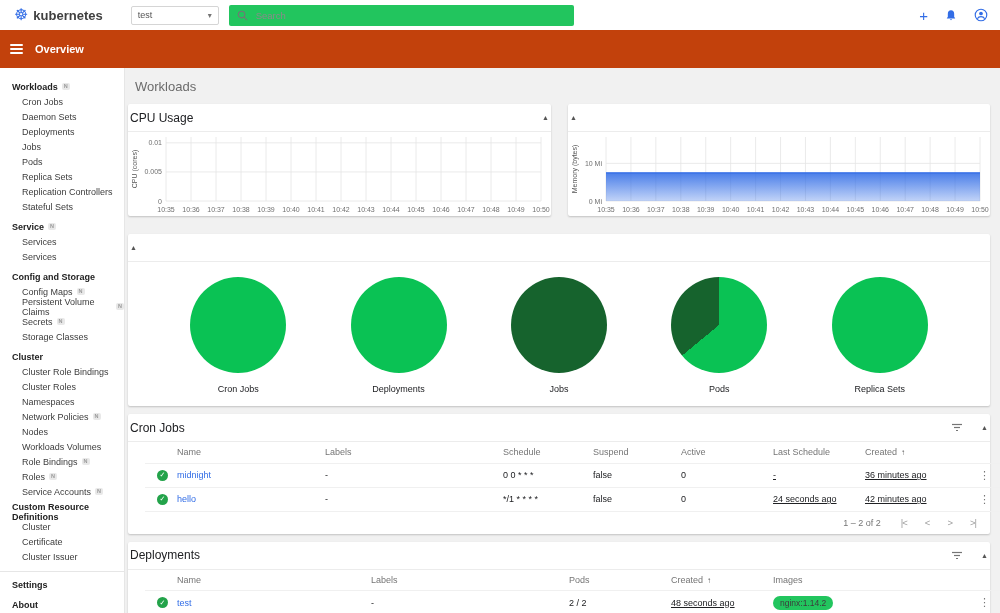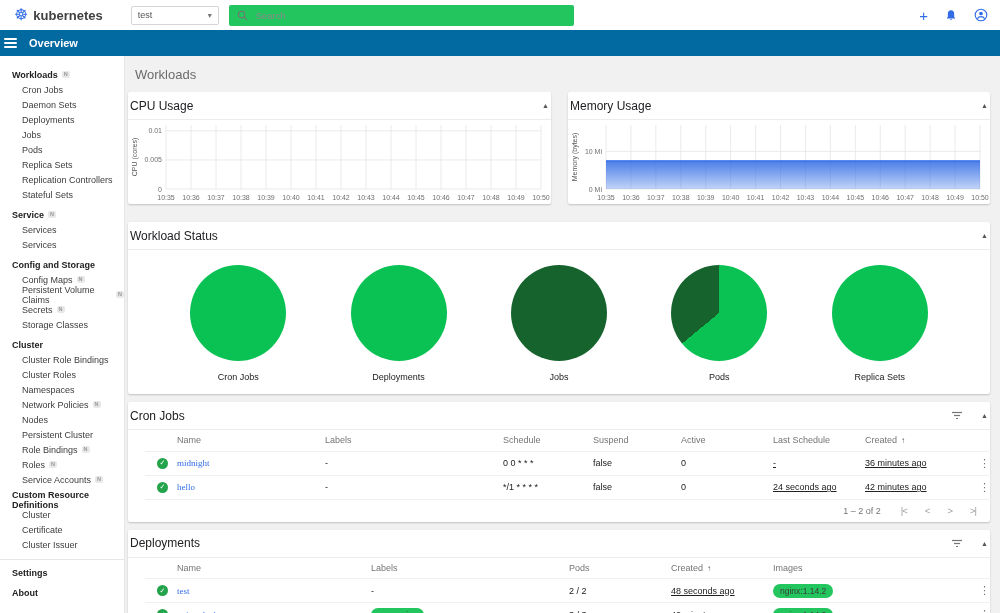--- a/index.html
+++ b/index.html
@@ -17,21 +17,21 @@
   .search-box { margin-left:10px; width:345px; height:21px; background:#22c55e; border-radius:2px;
     display:flex; align-items:center; padding:0 8px; }
   .search-box input { border:none; background:transparent; outline:none; font-size:9.5px; color:#333;
     margin-left:8px; width:280px; font-family:inherit; }
   .search-box input::placeholder { color:#8a8a8a; }
   .topbar-actions { margin-left:auto; display:flex; align-items:center; gap:17px; }
   .tb-icon { color:#326de6; cursor:pointer; display:flex; align-items:center; }
   .plus-icon { font-size:15px; font-weight:400; line-height:1; }
 
   
-  .appbar { height:26px; background:#0369a1; display:flex; align-items:center; padding:0 4px; }
+  .appbar { height:38px; background:#c2410c; display:flex; align-items:center; padding:0 10px; }
   .hamburger { width:13px; cursor:pointer; }
   .hamburger span { display:block; height:1.6px; background:#fff; margin:2.2px 0; border-radius:1px; }
   .appbar-title { color:#fff; font-size:11px; font-weight:bold; margin-left:12px; }
 
   
   .layout { display:flex; height:595px; }
   .sidebar { width:125px; background:#fff; border-right:1px solid #e6e6e6; padding-top:6px; overflow:hidden; flex:none; }
   .main { flex:1; background:#f1f1f1; padding:0 10px 0 3px; overflow:hidden; }
 
   
@@ -60,21 +60,21 @@
   .pie-chart { width:96px; height:96px; border-radius:50%; }
   .pie-label { margin-top:11px; font-size:9px; color:#202124; }
 
   .table-card { margin-top:8px; }
   table.tbl { width:100%; border-collapse:collapse; table-layout:fixed; font-size:9px;margin-left:17px; }
   .tbl thead th { color:#757575; font-weight:400; text-align:left; height:21px;
     border-bottom:1px solid #f0f0f0; padding:0; }
   .tbl tbody td { height:24px; border-bottom:1px solid #f0f0f0; padding:0; color:#202124; }
   .check-icon { width:11px; height:11px; border-radius:50%; background:#23a34a; color:#fff;
     font-size:7px; display:inline-flex; align-items:center; justify-content:center; margin-left:12px; }
-  .name-link { color:#326de6; text-decoration:none; cursor:pointer;font-family:Liberation Serif, serif; }
+  .name-link { color:#326de6; text-decoration:none; cursor:pointer; }
   .time-link { color:#202124; text-decoration:underline; cursor:pointer; }
   .chip { display:inline-block; background:#22c55e; border-radius:8px; padding:2px 7px; font-size:8.5px; color:#3c3c3c; }
   .kebab { color:#757575; font-size:11px; cursor:pointer; letter-spacing:0; }
   .sort-arrow { color:#555; margin-left:4px; font-size:8px; }
   .pagination { height:22px; display:flex; align-items:center; justify-content:flex-end; gap:20px;
     padding-right:14px; color:#757575; font-size:9px; }
   .pg-controls { display:flex; gap:18px; }
   .pg-btn { color:#9e9e9e; cursor:pointer; font-size:9.5px; letter-spacing:-1px; }
   svg text { font-family:"Liberation Sans","DejaVu Sans",sans-serif; }
 </style>
@@ -196,21 +196,21 @@
         <span>Namespaces</span>
       </div>
       <div class="sb-item">
         <span>Network Policies</span>
         <span class="sb-badge">N</span>
       </div>
       <div class="sb-item">
         <span>Nodes</span>
       </div>
       <div class="sb-item">
-        <span>Persistent Cluster</span>
+        <span>Workloads Volumes</span>
       </div>
       <div class="sb-item">
         <span>Role Bindings</span>
         <span class="sb-badge">N</span>
       </div>
       <div class="sb-item">
         <span>Roles</span>
         <span class="sb-badge">N</span>
       </div>
       <div class="sb-item">
@@ -286,21 +286,20 @@
               <text x="34" y="71.5" text-anchor="end" font-size="7" fill="#6f6f6f">0</text>
               <line x1="38" y1="39.90909090909091" x2="413" y2="39.90909090909091" stroke="#e4e4e4" stroke-width="0.8"></line>
               <text x="34" y="42.40909090909091" text-anchor="end" font-size="7" fill="#6f6f6f">0.005</text>
               <line x1="38" y1="10.818181818181813" x2="413" y2="10.818181818181813" stroke="#e4e4e4" stroke-width="0.8"></line>
               <text x="34" y="13.318181818181813" text-anchor="end" font-size="7" fill="#6f6f6f">0.01</text>
               <text font-size="7" fill="#555" text-anchor="middle" transform="translate(9,37) rotate(-90)">CPU (cores)</text>
             </svg></div>
       </section>
       <section class="card">
         <div class="card-header">
-          <span class="card-title">Memory Usage</span>
           <span class="hdr-icons">
               <span class="collapse-caret">▲</span>
             </span>
         </div>
         <div class="chart-body" id="chart-memory"><svg width="422" height="84">
               <line x1="38" y1="5" x2="38" y2="69" stroke="#e4e4e4" stroke-width="0.8"></line>
               <text x="38" y="80" text-anchor="middle" font-size="7" fill="#6f6f6f">10:35</text>
               <line x1="62.93333333333334" y1="5" x2="62.93333333333334" y2="69" stroke="#e4e4e4" stroke-width="0.8"></line>
               <text x="62.93333333333334" y="80" text-anchor="middle" font-size="7" fill="#6f6f6f">10:36</text>
               <line x1="87.86666666666667" y1="5" x2="87.86666666666667" y2="69" stroke="#e4e4e4" stroke-width="0.8"></line>
@@ -343,21 +342,20 @@
                 </linearGradient>
               </defs>
               <path d="M38.0,40.8L62.9,40.8L87.9,40.8L112.8,40.8L137.7,40.8L162.7,40.8L187.6,40.8L212.5,40.8L237.5,40.8L262.4,40.8L287.3,40.8L312.3,40.8L337.2,40.8L362.1,40.8L387.1,40.8L412.0,40.8L412,69L38,69Z" fill="url(#grad-memory)"></path>
               <path d="M38.0,40.8L62.9,40.8L87.9,40.8L112.8,40.8L137.7,40.8L162.7,40.8L187.6,40.8L212.5,40.8L237.5,40.8L262.4,40.8L287.3,40.8L312.3,40.8L337.2,40.8L362.1,40.8L387.1,40.8L412.0,40.8" stroke="#326de6" stroke-width="1.3" fill="none"></path>
             </svg></div>
       </section>
     </div>
 
     <section class="card status-card">
       <div class="card-header">
-        <span class="card-title">Workload Status</span>
         <span class="hdr-icons">
             <span class="collapse-caret">▲</span>
           </span>
       </div>
       <div class="pies-row" id="pies-row">
           <div class="pie-wrap">
             <div class="pie-chart" style="background: conic-gradient(rgb(10, 194, 84) 0%, rgb(10, 194, 84) 100%);"></div>
             <div class="pie-label">Cron Jobs</div>
           </div>
           <div class="pie-wrap">

